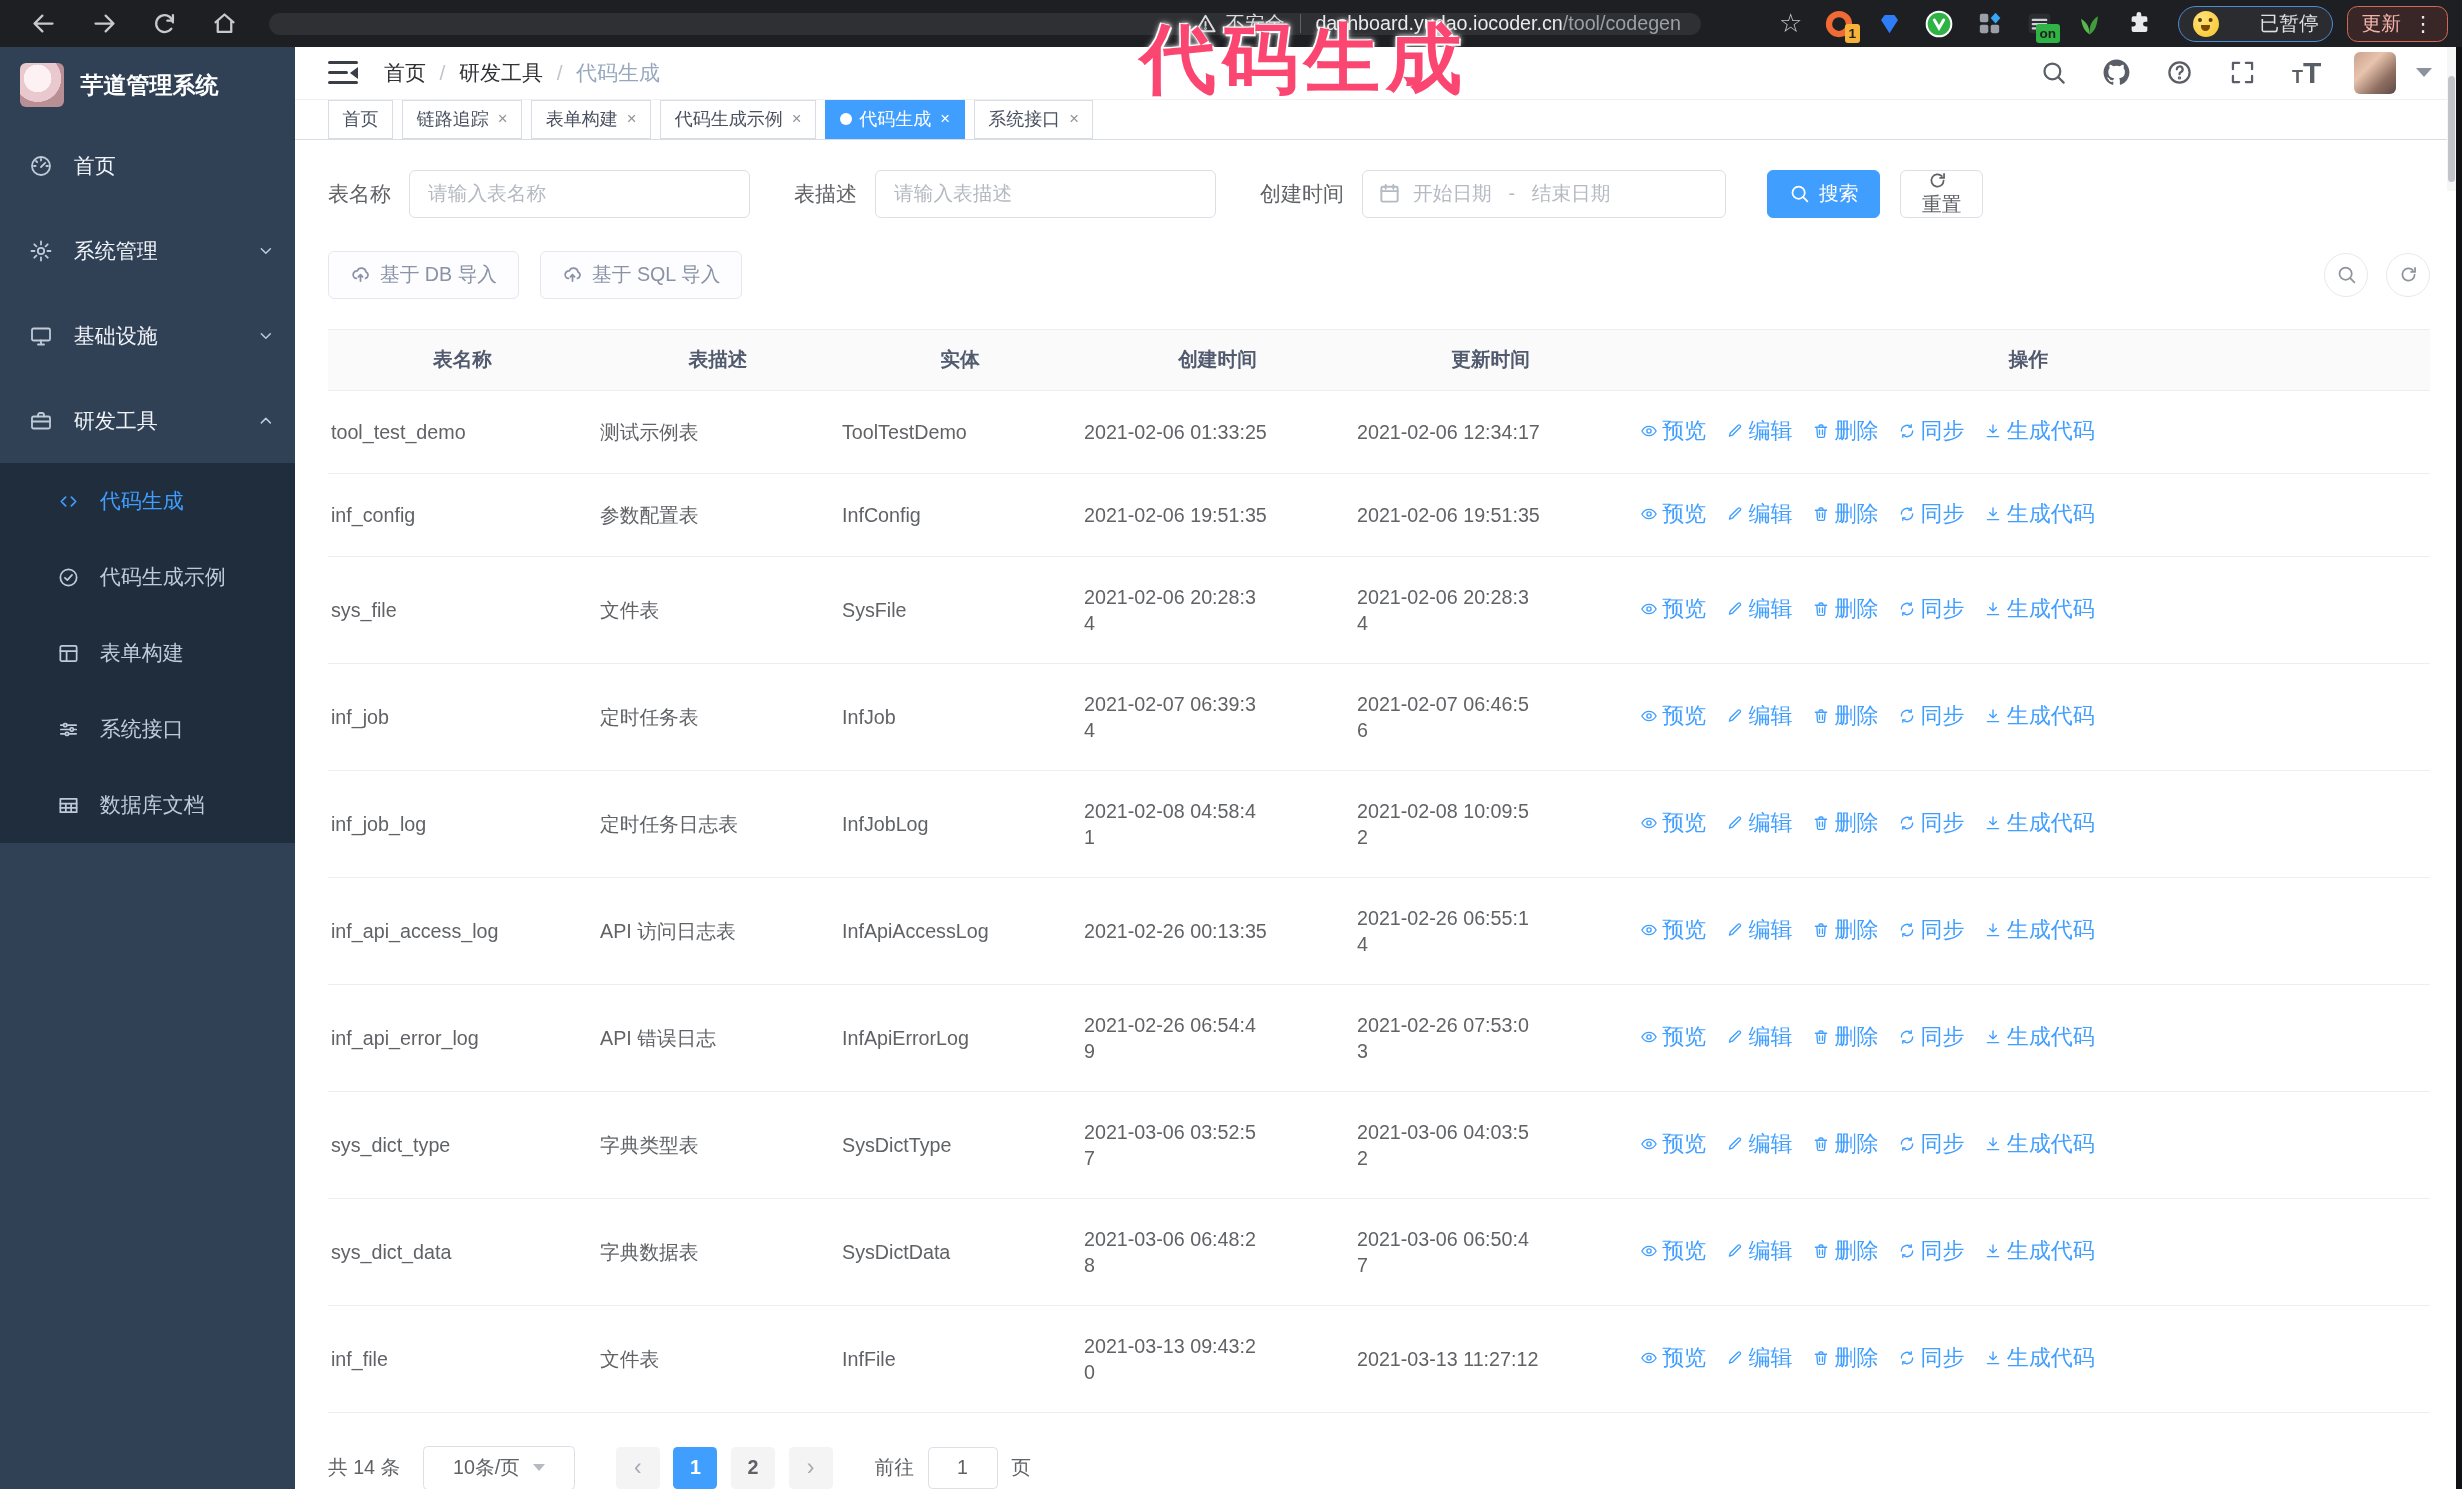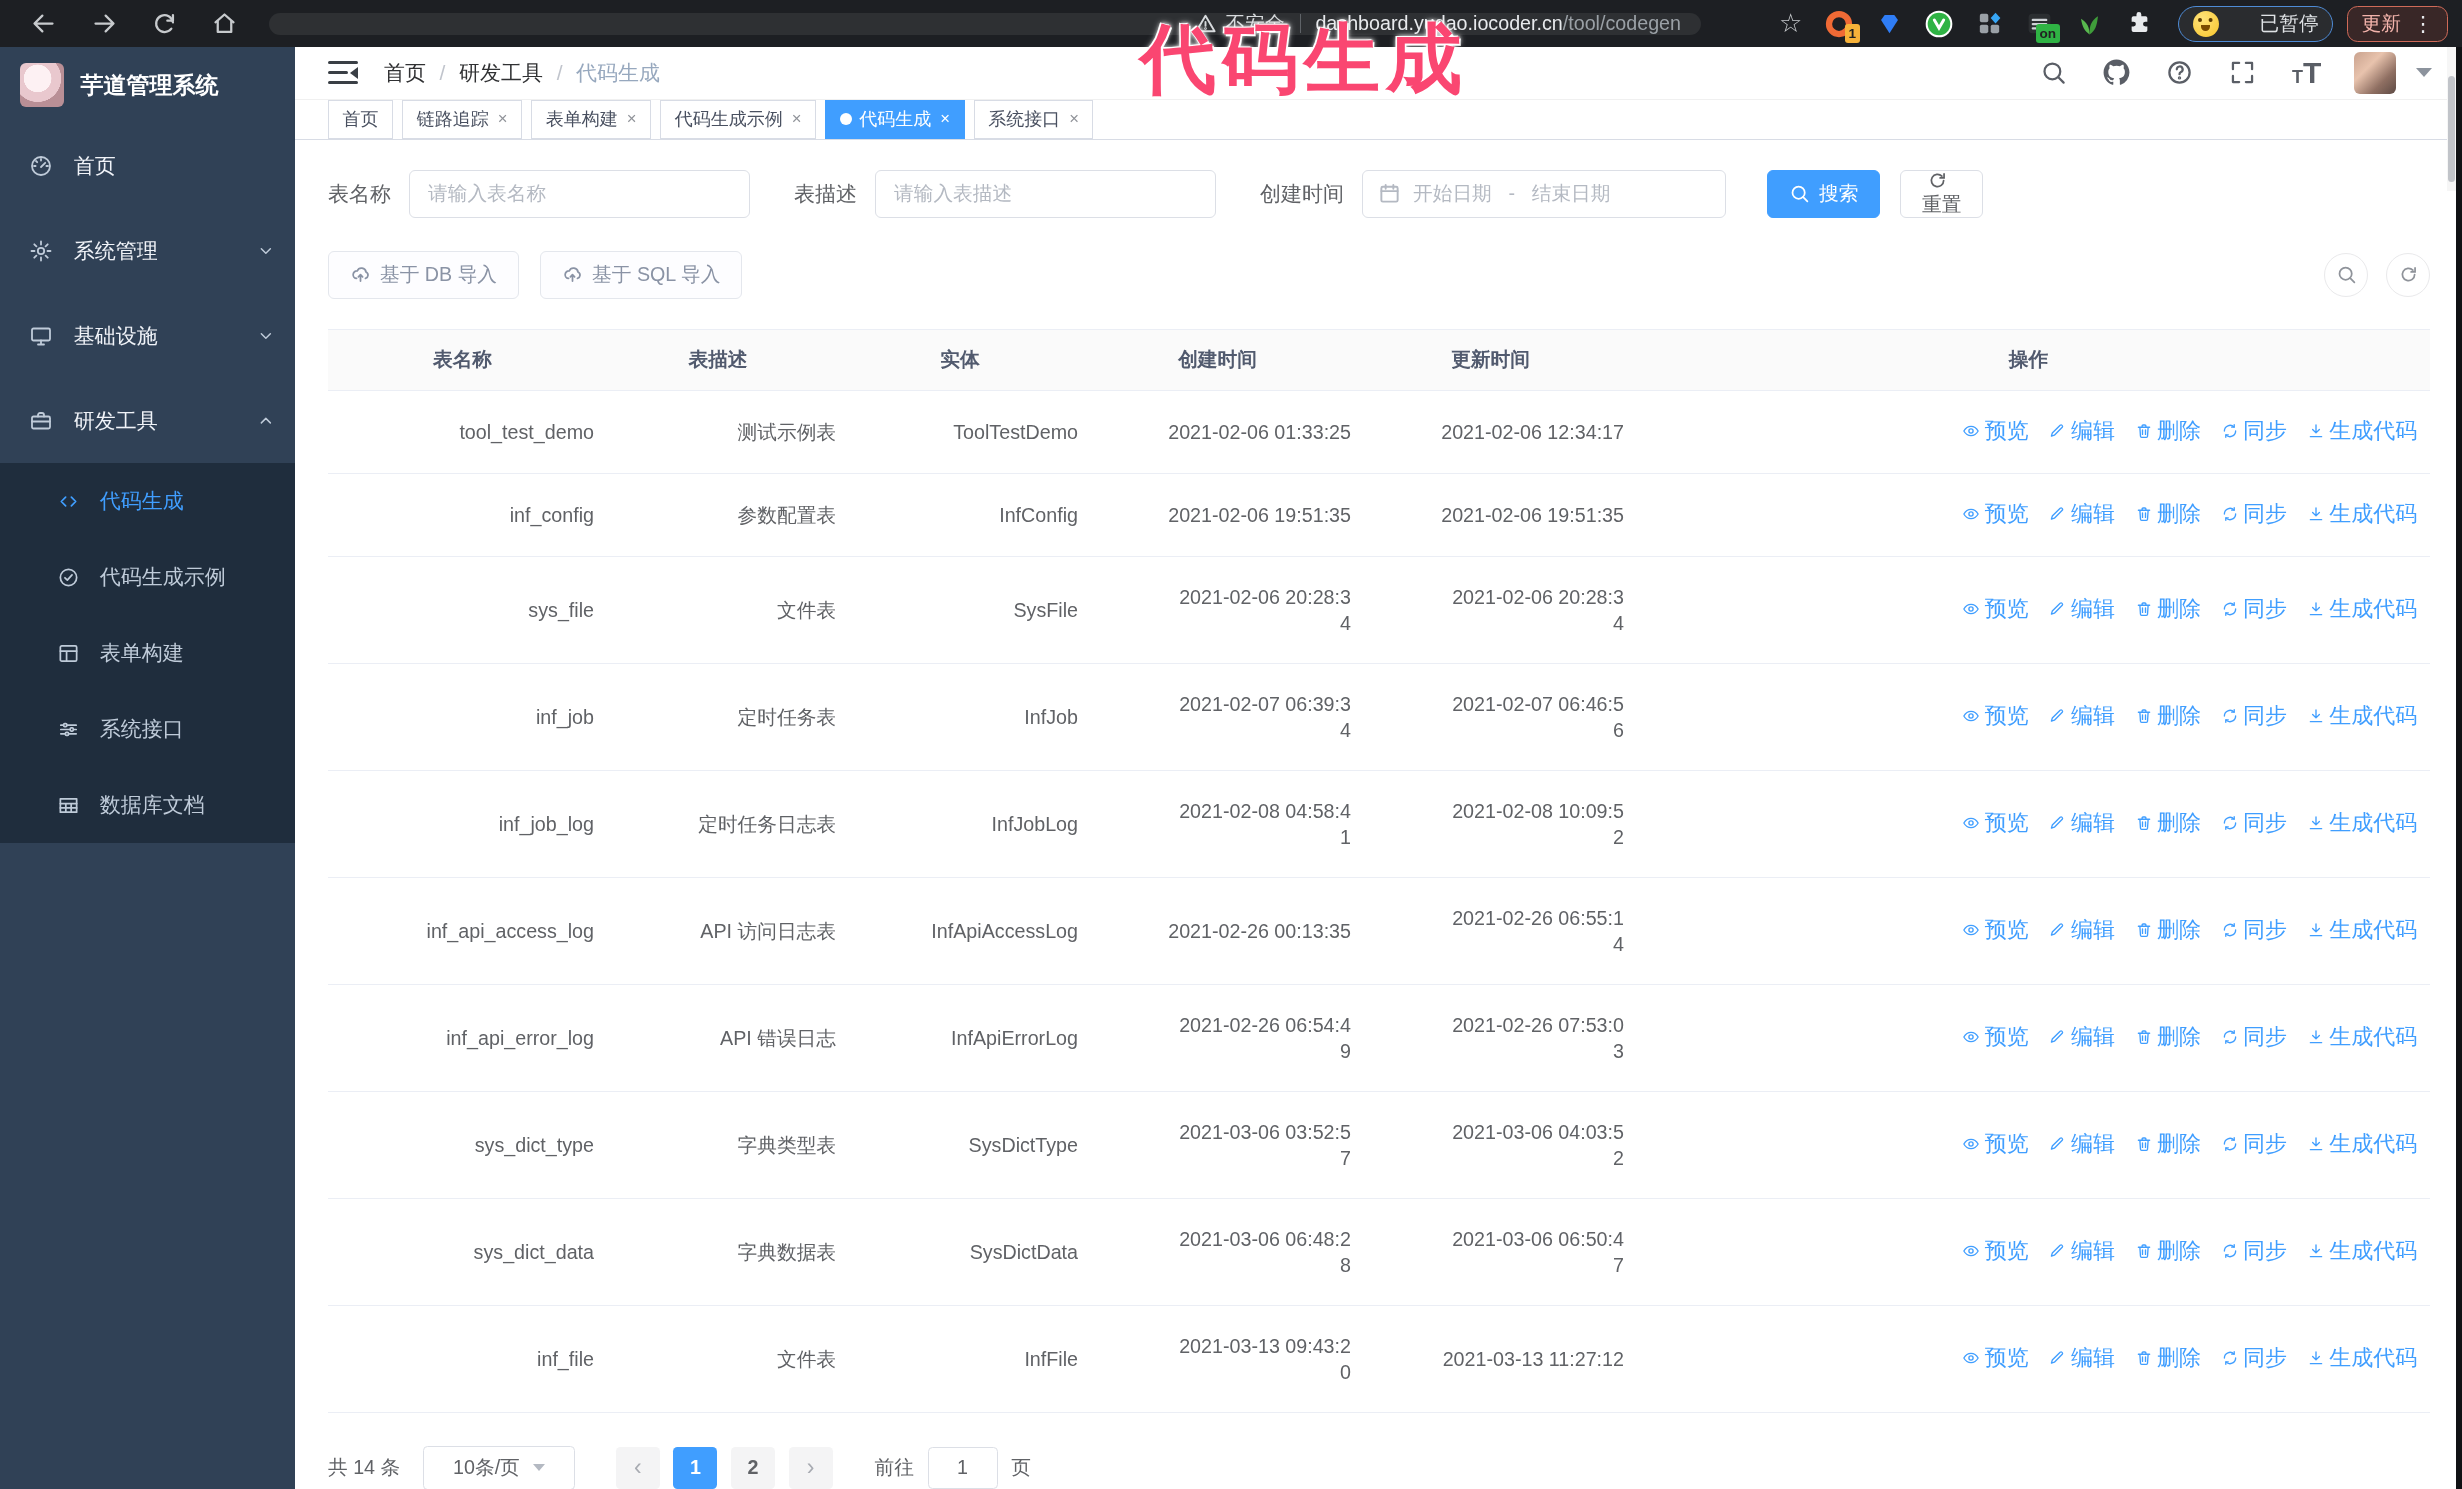--- a/index.html
+++ b/index.html
@@ -97,21 +97,21 @@
   .btn-import { color:#8a93a5; border-color:#e4e7ed; background:#fdfdff; margin-right:21px; }
   .toolbar-right { margin-left:auto; display:flex; align-items:center; }
   .circle-btn { width:44px; height:44px; border-radius:50%; border:0.8px solid #e9e9eb; background:#fff; display:flex; align-items:center; justify-content:center; color:#8f939a; margin-left:18px; }
   .circle-btn svg { width:21px; height:21px; }
 
   
   table.grid { width:2102px; border-collapse:collapse; margin-top:30px; table-layout:fixed; }
   .grid col.c-name{width:269px;} .grid col.c-desc{width:242px;} .grid col.c-entity{width:242px;}
   .grid col.c-create{width:273px;} .grid col.c-update{width:273px;} .grid col.c-ops{width:auto;}
   .grid th { background:#fafafa; color:#515a6e; font-weight:700; font-size:19.7px; height:61px; border-top:0.8px solid #ebeef5; border-bottom:0.8px solid #ebeef5; text-align:center; }
-  .grid td { border-bottom:0.8px solid #ebeef5; text-align:right; color:#606266; font-size:19.7px; padding:27px 3px; line-height:26px; }
+  .grid td { border-bottom:0.8px solid #ebeef5; text-align:left; color:#606266; font-size:19.7px; padding:27px 3px; line-height:26px; }
   .grid td.dt { white-space:pre-line; }
   .ops-cell { white-space:nowrap; }
   .op-link { color:#409eff; font-size:22px; margin:0 9.8px; display:inline-flex; align-items:center; cursor:pointer; }
   .op-link .op-ic { width:18px; height:18px; margin-right:4.5px; }
   .op-link .op-ic svg { width:100%; height:100%; display:block; }
 
   
   .pagination { display:flex; align-items:center; justify-content:flex-start; margin-top:33px; font-size:19.7px; color:#606266; }
   .pg-total { margin-right:23px; }
   .pg-size { width:152px; height:44px; border:0.8px solid #dcdfe6; border-radius:4.5px; display:flex; align-items:center; justify-content:center; color:#606266; margin-right:27px; }

